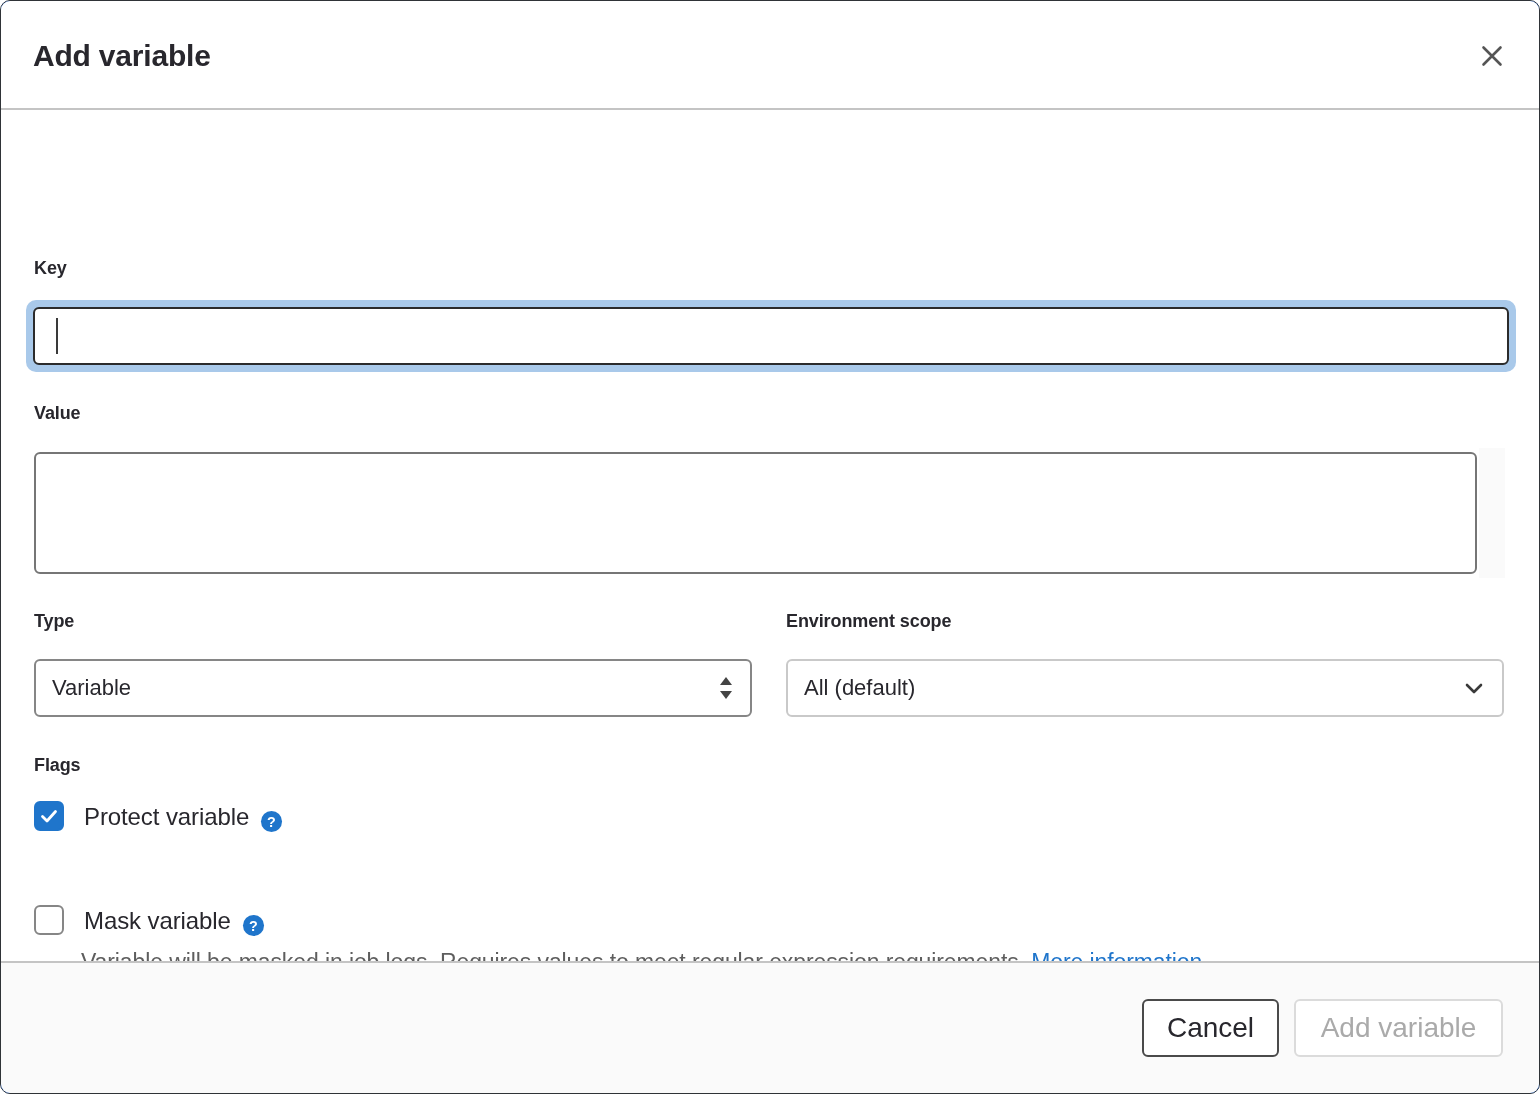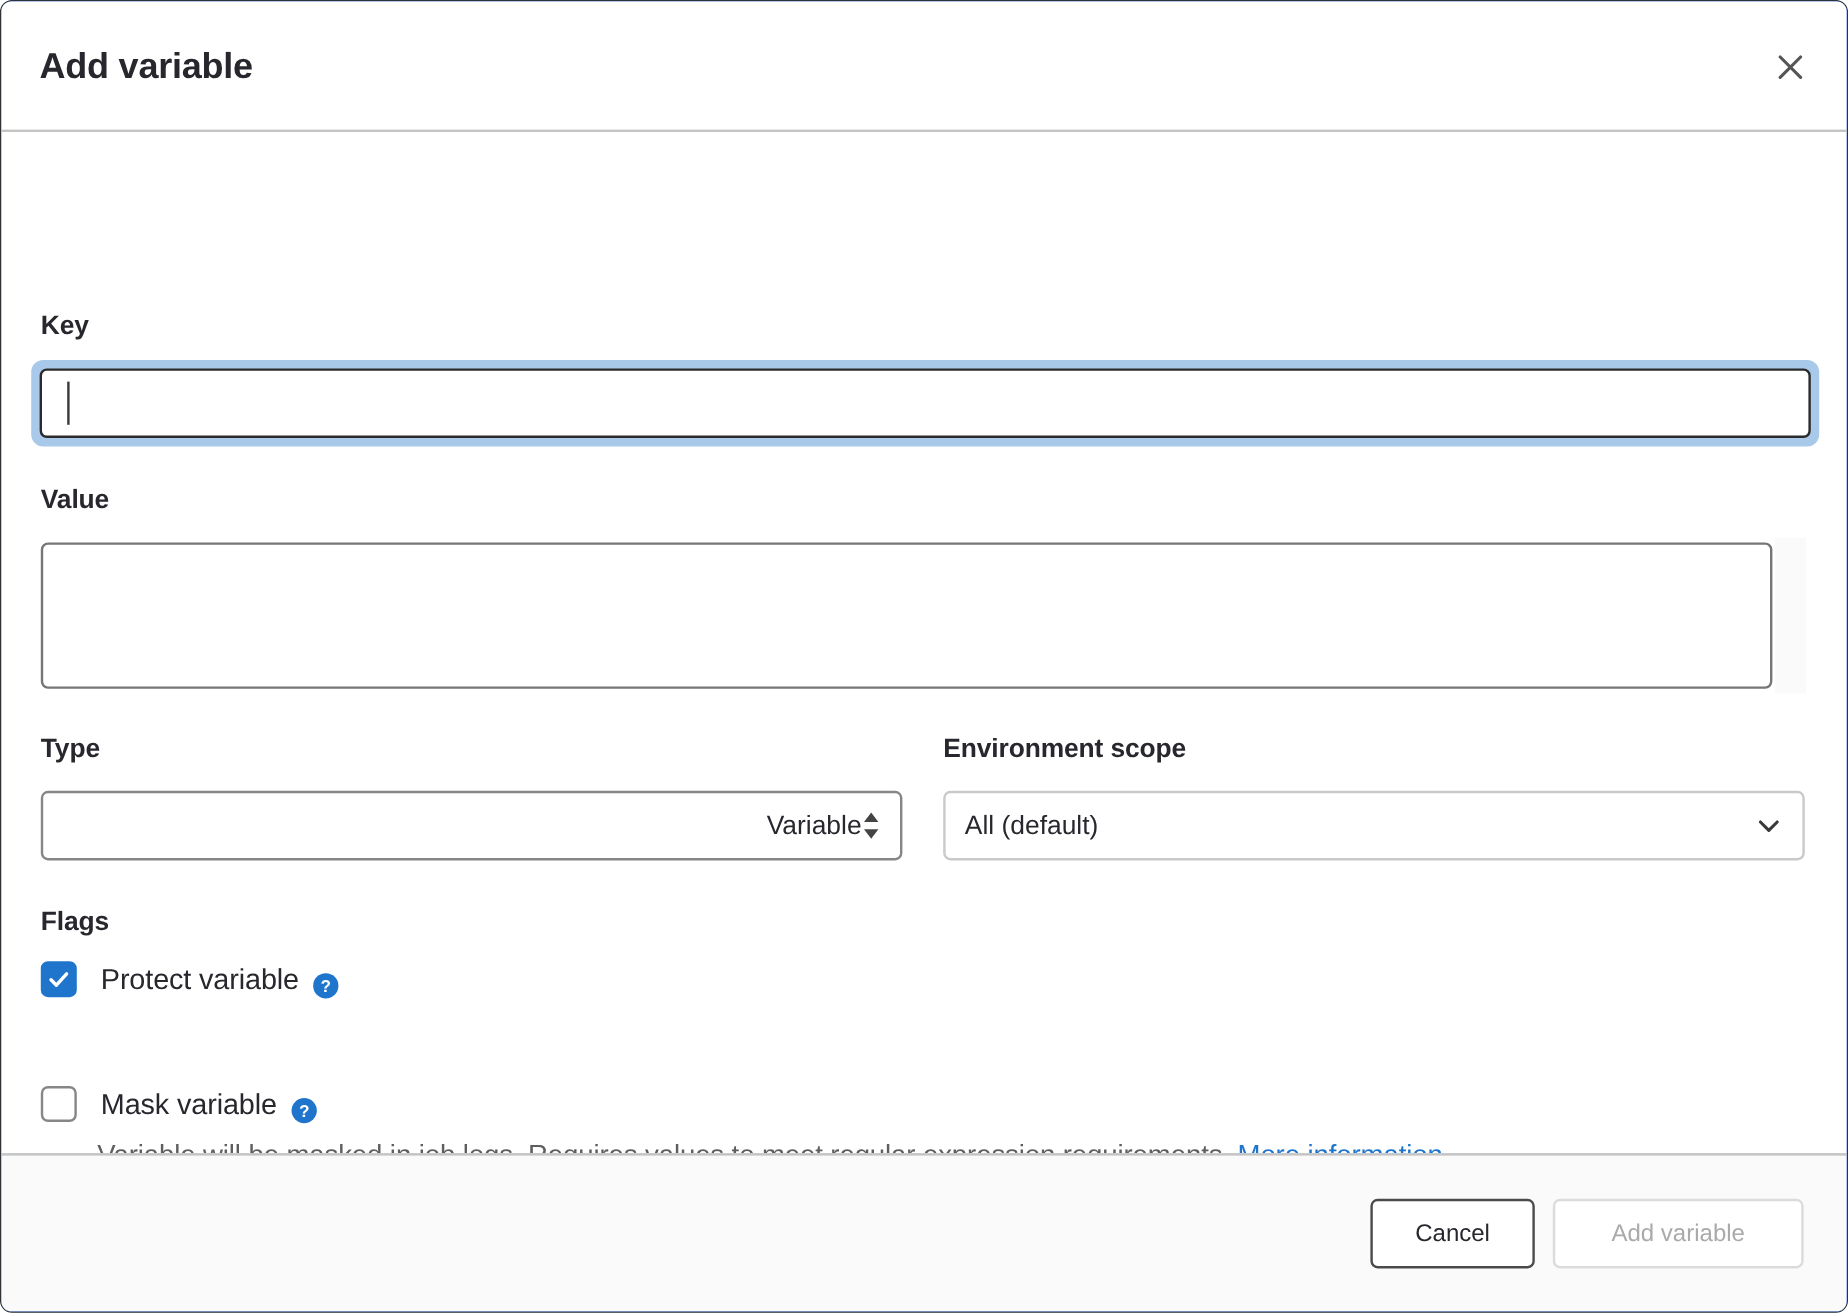--- a/index.html
+++ b/index.html
@@ -66,21 +66,21 @@
 
   
   .modal-body {
     position: relative;
     flex: 1 1 auto;
     background: #ffffff;
   }
 
   .field-label {
     position: absolute;
-    font-size: 22px;
+    font-size: 18px;
     font-weight: bold;
     color: #28272d;
     letter-spacing: -0.1px;
   }
 
   
   .key-input-wrap {
     position: absolute;
     left: 25px;
     top: 190px;
@@ -154,21 +154,20 @@
     padding: 0 16px;
     display: flex;
     align-items: center;
     cursor: pointer;
   }
   .type-select {
     left: 33px;
     top: 549px;
     width: 718px;
     border: 2px solid #868686;
-    text-align: right;
   }
   .scope-select {
     left: 785px;
     top: 549px;
     width: 718px;
     border: 2px solid #c9c9c9;
   }
   .select-text { flex: 1 1 auto; }
   .select-indicator {
     flex: 0 0 auto;
@@ -241,21 +240,21 @@
     height: 130px;
     background: #fafafa;
     border-top: 2px solid #c4c4c4;
   }
   .btn {
     position: absolute;
     box-sizing: border-box;
     height: 58px;
     border-radius: 6px;
     font-family: "Liberation Sans", sans-serif;
-    font-size: 20px;
+    font-size: 28px;
     display: flex;
     align-items: center;
     justify-content: center;
     background: #ffffff;
     padding: 0 22px;
   }
   .btn-cancel {
     right: 260px;
     top: 36px;
     min-width: 137px;

